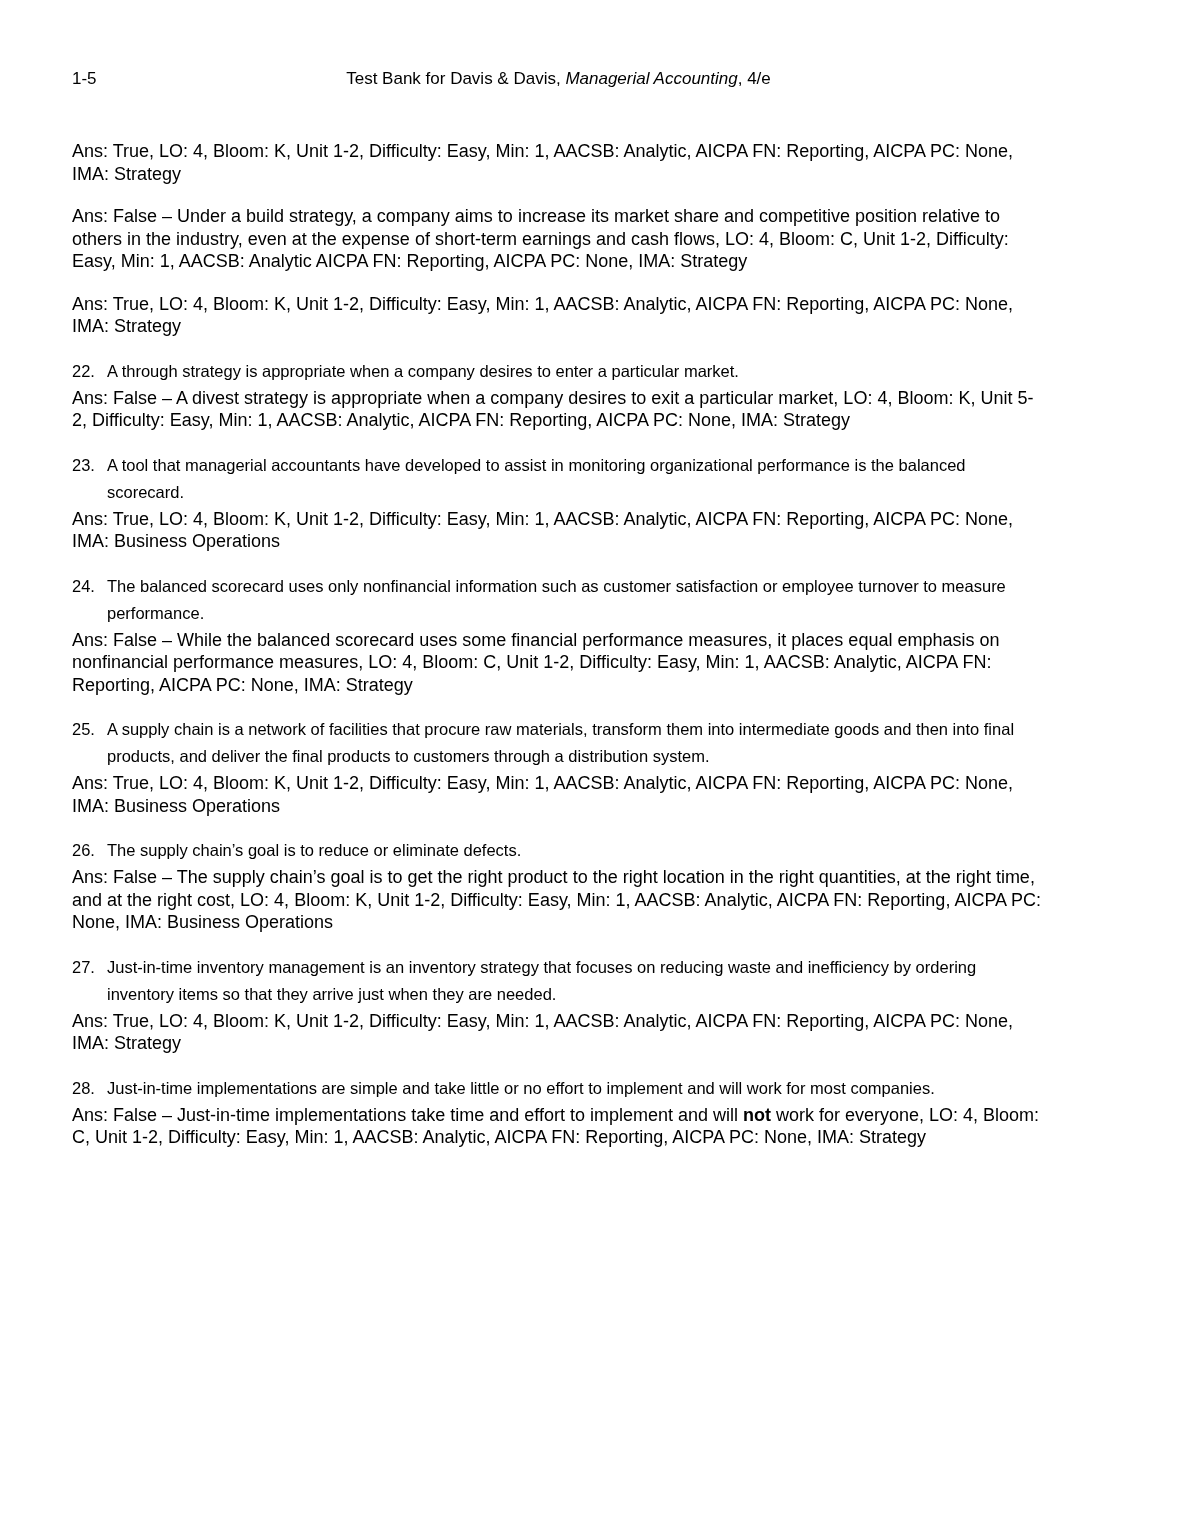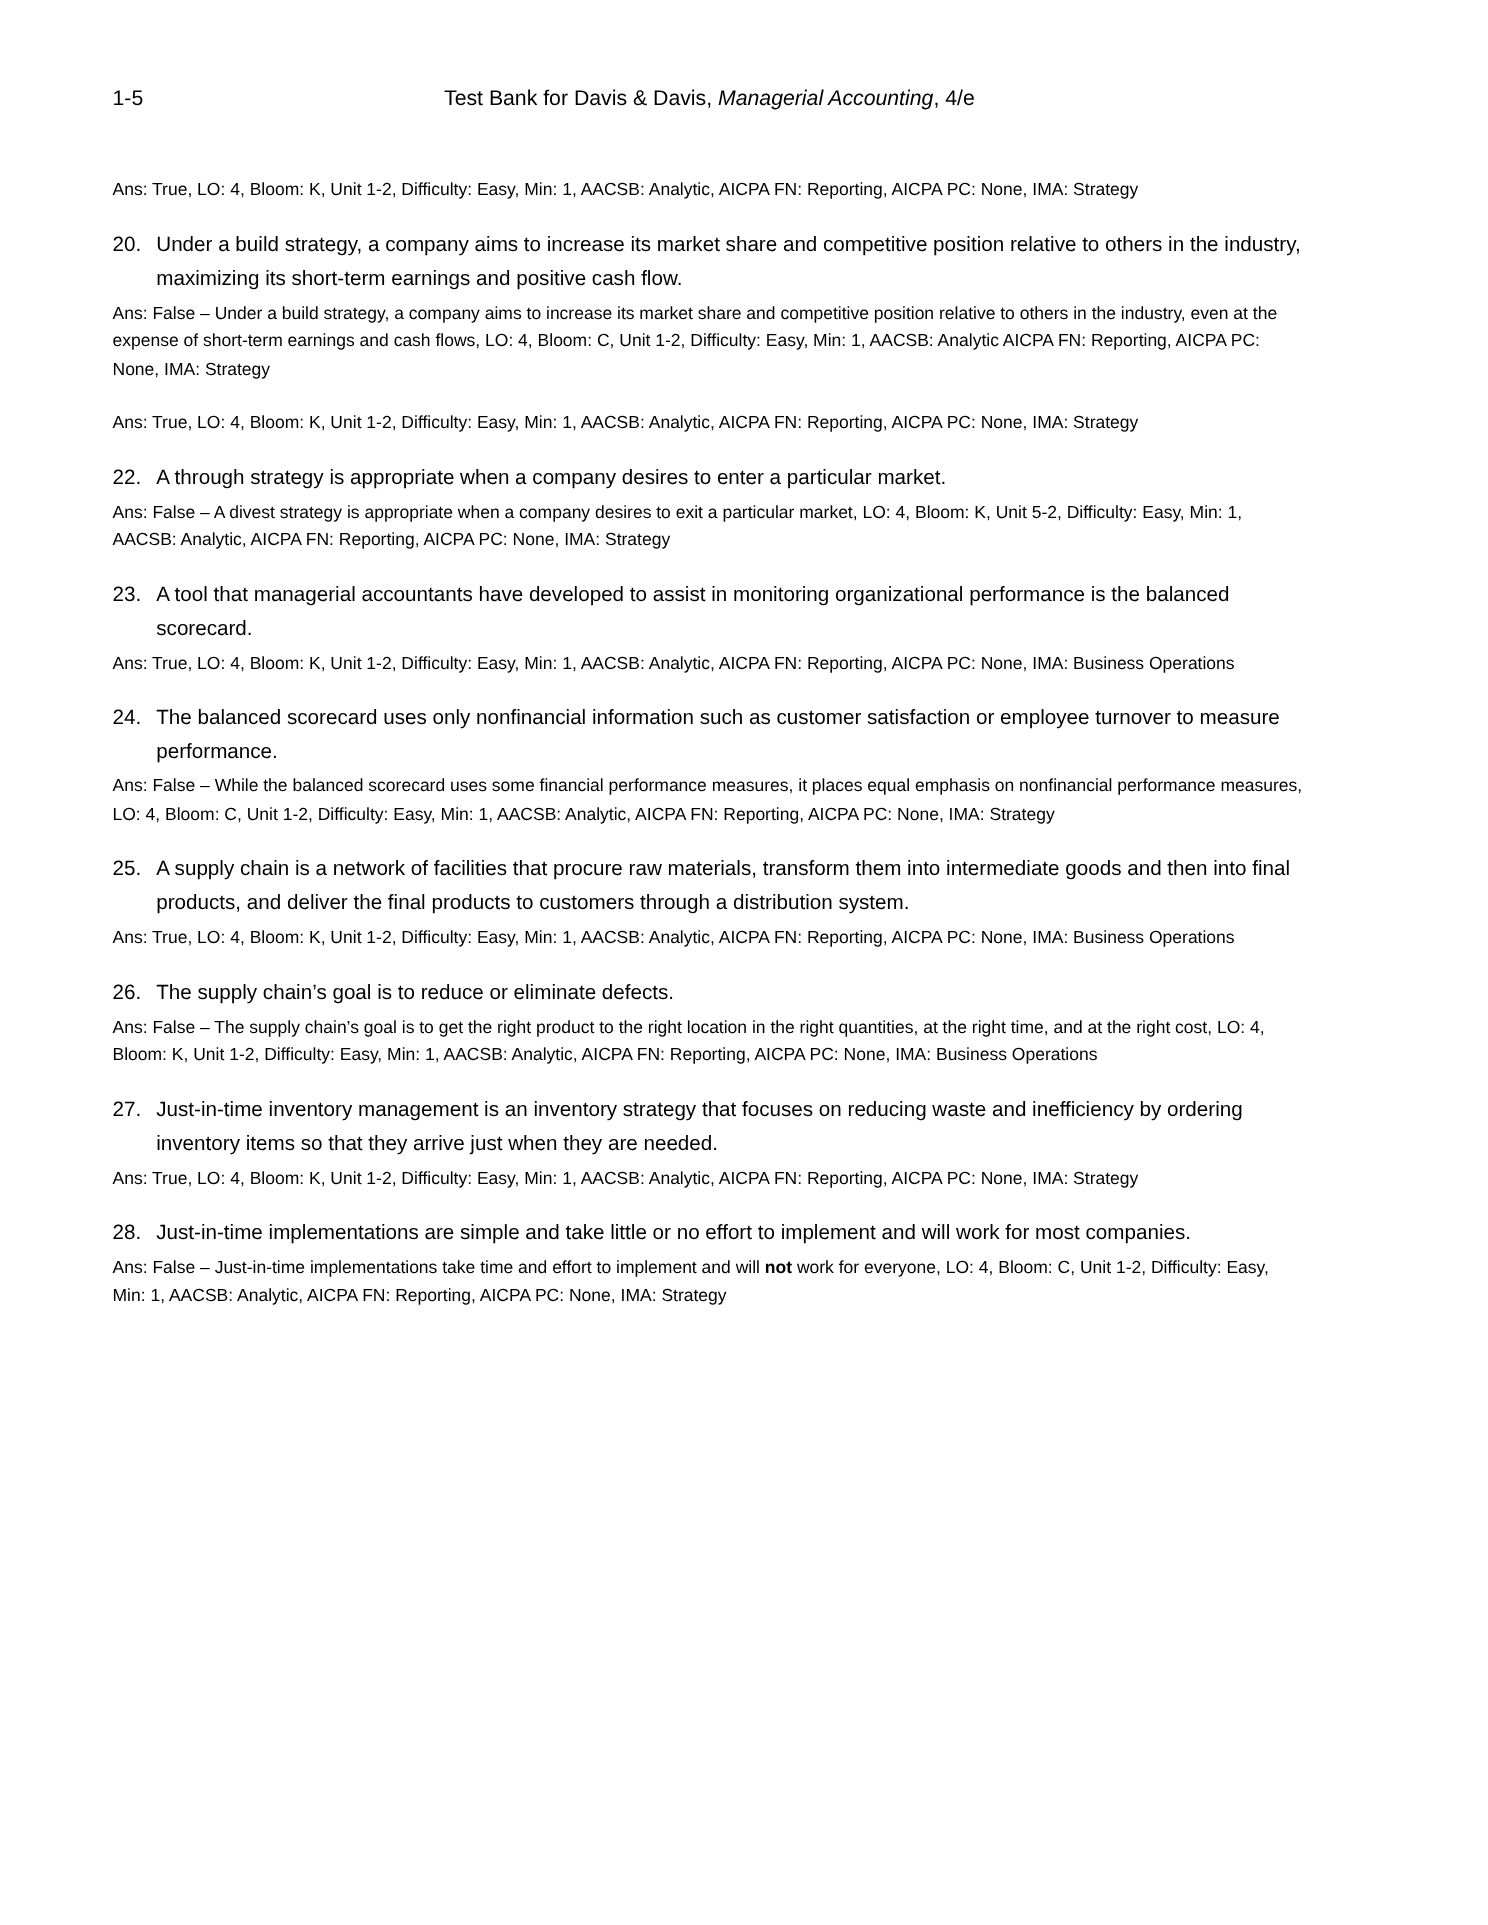--- a/index.html
+++ b/index.html
@@ -1,20 +1,20 @@
 <!DOCTYPE html>
 <html><head>
 <meta charset="utf-8">
 <style>
   html, body { margin: 0; padding: 0; background: #ffffff; }
   body { width: 1190px; height: 1540px; overflow: hidden; }
   .page {
     box-sizing: border-box;
     width: 1190px; height: 1540px;
-    padding: 68px 145px 0 90px;
+    padding: 68px 145px 0 72px;
     font-family: "Liberation Sans", sans-serif;
     color: #000000;
     background: #ffffff;
   }
   .hdr {
     position: relative;
     height: 22px;
     margin-bottom: 50px;
     font-size: 17px;
     line-height: 22px;
@@ -25,42 +25,38 @@
     transform: translateX(-50%);
     white-space: nowrap;
   }
   .htitle .seg-i { font-style: italic; }
   .item { margin-bottom: 20px; }
   .qrow { display: flex; font-size: 16.5px; line-height: 27px; }
   .qnum { flex: none; width: 35px; }
   .qtext { flex: 1; }
   .ans {
     margin: 2px 0 0 0;
-    font-size: 14px;
+    font-size: 18px;
     line-height: 22.5px;
   }
   .ans .seg-b { font-weight: bold; margin-top: 47px; }
 </style>
 </head>
 <body>
 
 <div class="page">
   <div class="hdr">
     <span class="pagenum">1-5</span>
     <span class="htitle"><span>Test Bank for Davis &amp; Davis, </span><span class="seg-i">Managerial Accounting</span><span>, 4/e</span></span>
   </div>
   <div id="question-list">
       <div class="item">
         <p class="ans"><span>Ans: True, LO: 4, Bloom: K, Unit 1-2, Difficulty: Easy, Min: 1, AACSB: Analytic, AICPA FN: Reporting, AICPA PC: None, IMA: Strategy</span></p>
       </div>
       <div class="item">
-        <div class="qrow">
-          <span class="qnum">20.</span>
-          <div class="qtext">Under a build strategy, a company aims to increase its market share and competitive position relative to others in the industry, maximizing its short-term earnings and positive cash flow.</div>
-        </div>
         <p class="ans"><span>Ans: False – Under a build strategy, a company aims to increase its market share and competitive position relative to others in the industry, even at the expense of short-term earnings and cash flows, LO: 4, Bloom: C, Unit 1-2, Difficulty: Easy, Min: 1, AACSB: Analytic AICPA FN: Reporting, AICPA PC: None, IMA: Strategy</span></p>
       </div>
       <div class="item">
         <p class="ans"><span>Ans: True, LO: 4, Bloom: K, Unit 1-2, Difficulty: Easy, Min: 1, AACSB: Analytic, AICPA FN: Reporting, AICPA PC: None, IMA: Strategy</span></p>
       </div>
       <div class="item">
         <div class="qrow">
           <span class="qnum">22.</span>
           <div class="qtext">A through strategy is appropriate when a company desires to enter a particular market.</div>
         </div>

